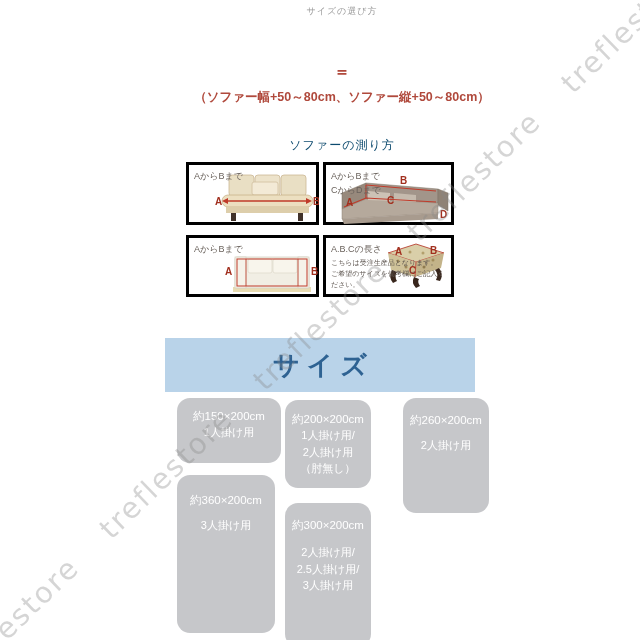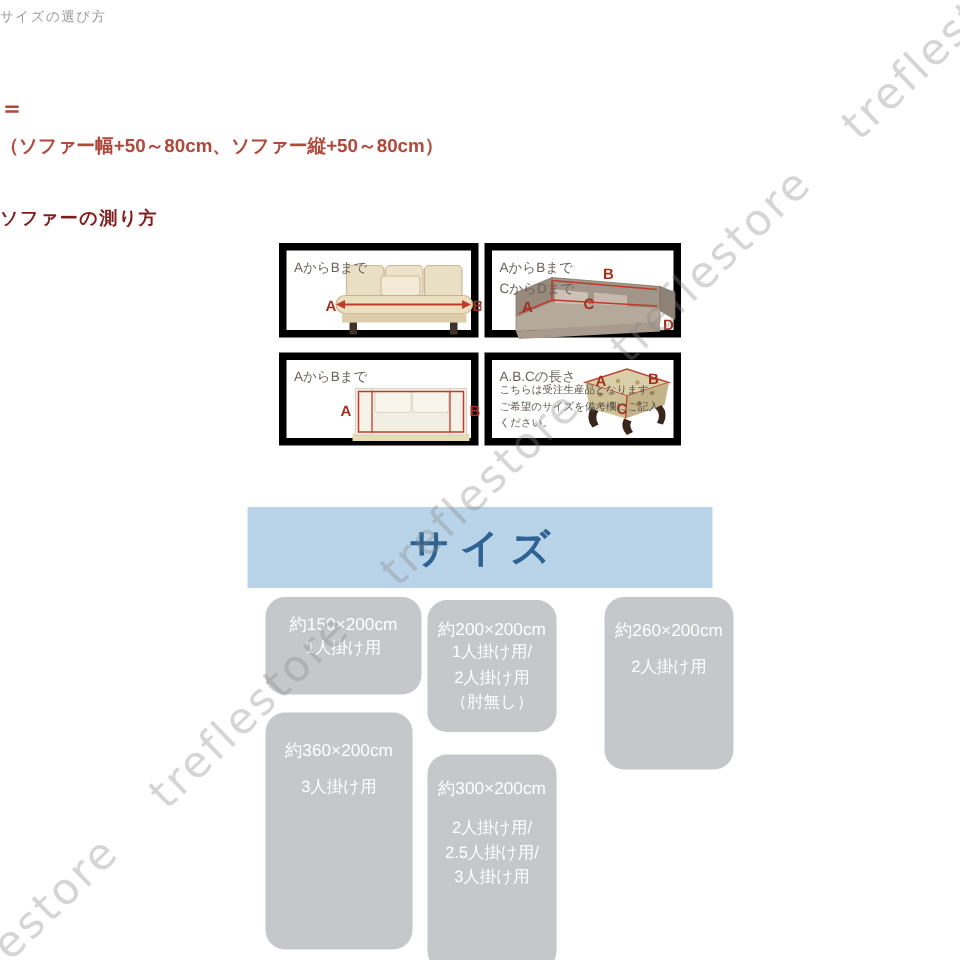--- a/index.html
+++ b/index.html
@@ -1,28 +1,28 @@
 <!DOCTYPE html>
 <html><head>
 <meta charset="utf-8">
 <style>
   html,body { margin:0; padding:0; background:#fff; }
   .canvas {
     position:relative; width:640px; height:640px; background:#ffffff;
     overflow:hidden; font-family:"Liberation Sans", sans-serif;
   }
-  .ctext { position:absolute; left:0; right:0; text-align:left; }
+  .ctext { position:absolute; left:0; right:0; text-align:center;padding-left:44px; }
   .page-title { top:5px; font-size:9px; color:#9a9a9a; letter-spacing:1px; }
   .heading    { top:42px; font-size:12.5px; font-weight:bold; color:#b0493c; letter-spacing:1px; }
   .equals     { top:62px; font-size:16px; font-weight:bold; color:#b0493c; }
   .formula    { top:89px; font-size:12.5px; font-weight:bold; color:#b0493c; }
-  .measure-title { top:137px; font-size:12px; font-weight:bold; color:#7f1d1d; letter-spacing:1px; }
+  .measure-title { top:137px; font-size:12px; font-weight:normal; color:#0c4a6e; letter-spacing:1px; }
 
   .measure-grid { position:absolute; left:186px; top:162px; width:268px; height:135px; }
-  .mbox { position:absolute; background:#fff; border:5px solid #000000; box-sizing:border-box; }
+  .mbox { position:absolute; background:#fff; border:3px solid #000000; box-sizing:border-box; }
   .mbox-tl { left:0; top:0; width:133px; height:63px; }
   .mbox-tr { left:137px; top:0; width:131px; height:63px; }
   .mbox-bl { left:0; top:73px; width:133px; height:62px; }
   .mbox-br { left:137px; top:73px; width:131px; height:62px; }
   .mlabel { position:absolute; top:4px; left:5px; font-size:9px; color:#6a625c; line-height:1.6; z-index:2; }
   .msvg { position:absolute; }
   .mk { font-family:"Liberation Sans",sans-serif; font-size:10px; font-weight:bold; fill:#a2301f; }
   .mnotes { position:absolute; left:5px; bottom:3px; right:4px; font-size:7px; color:#5a524c; line-height:1.55; z-index:2; }
 
   .banner { position:absolute; left:165px; top:338px; width:310px; height:54px; background:#b9d3e9; }

